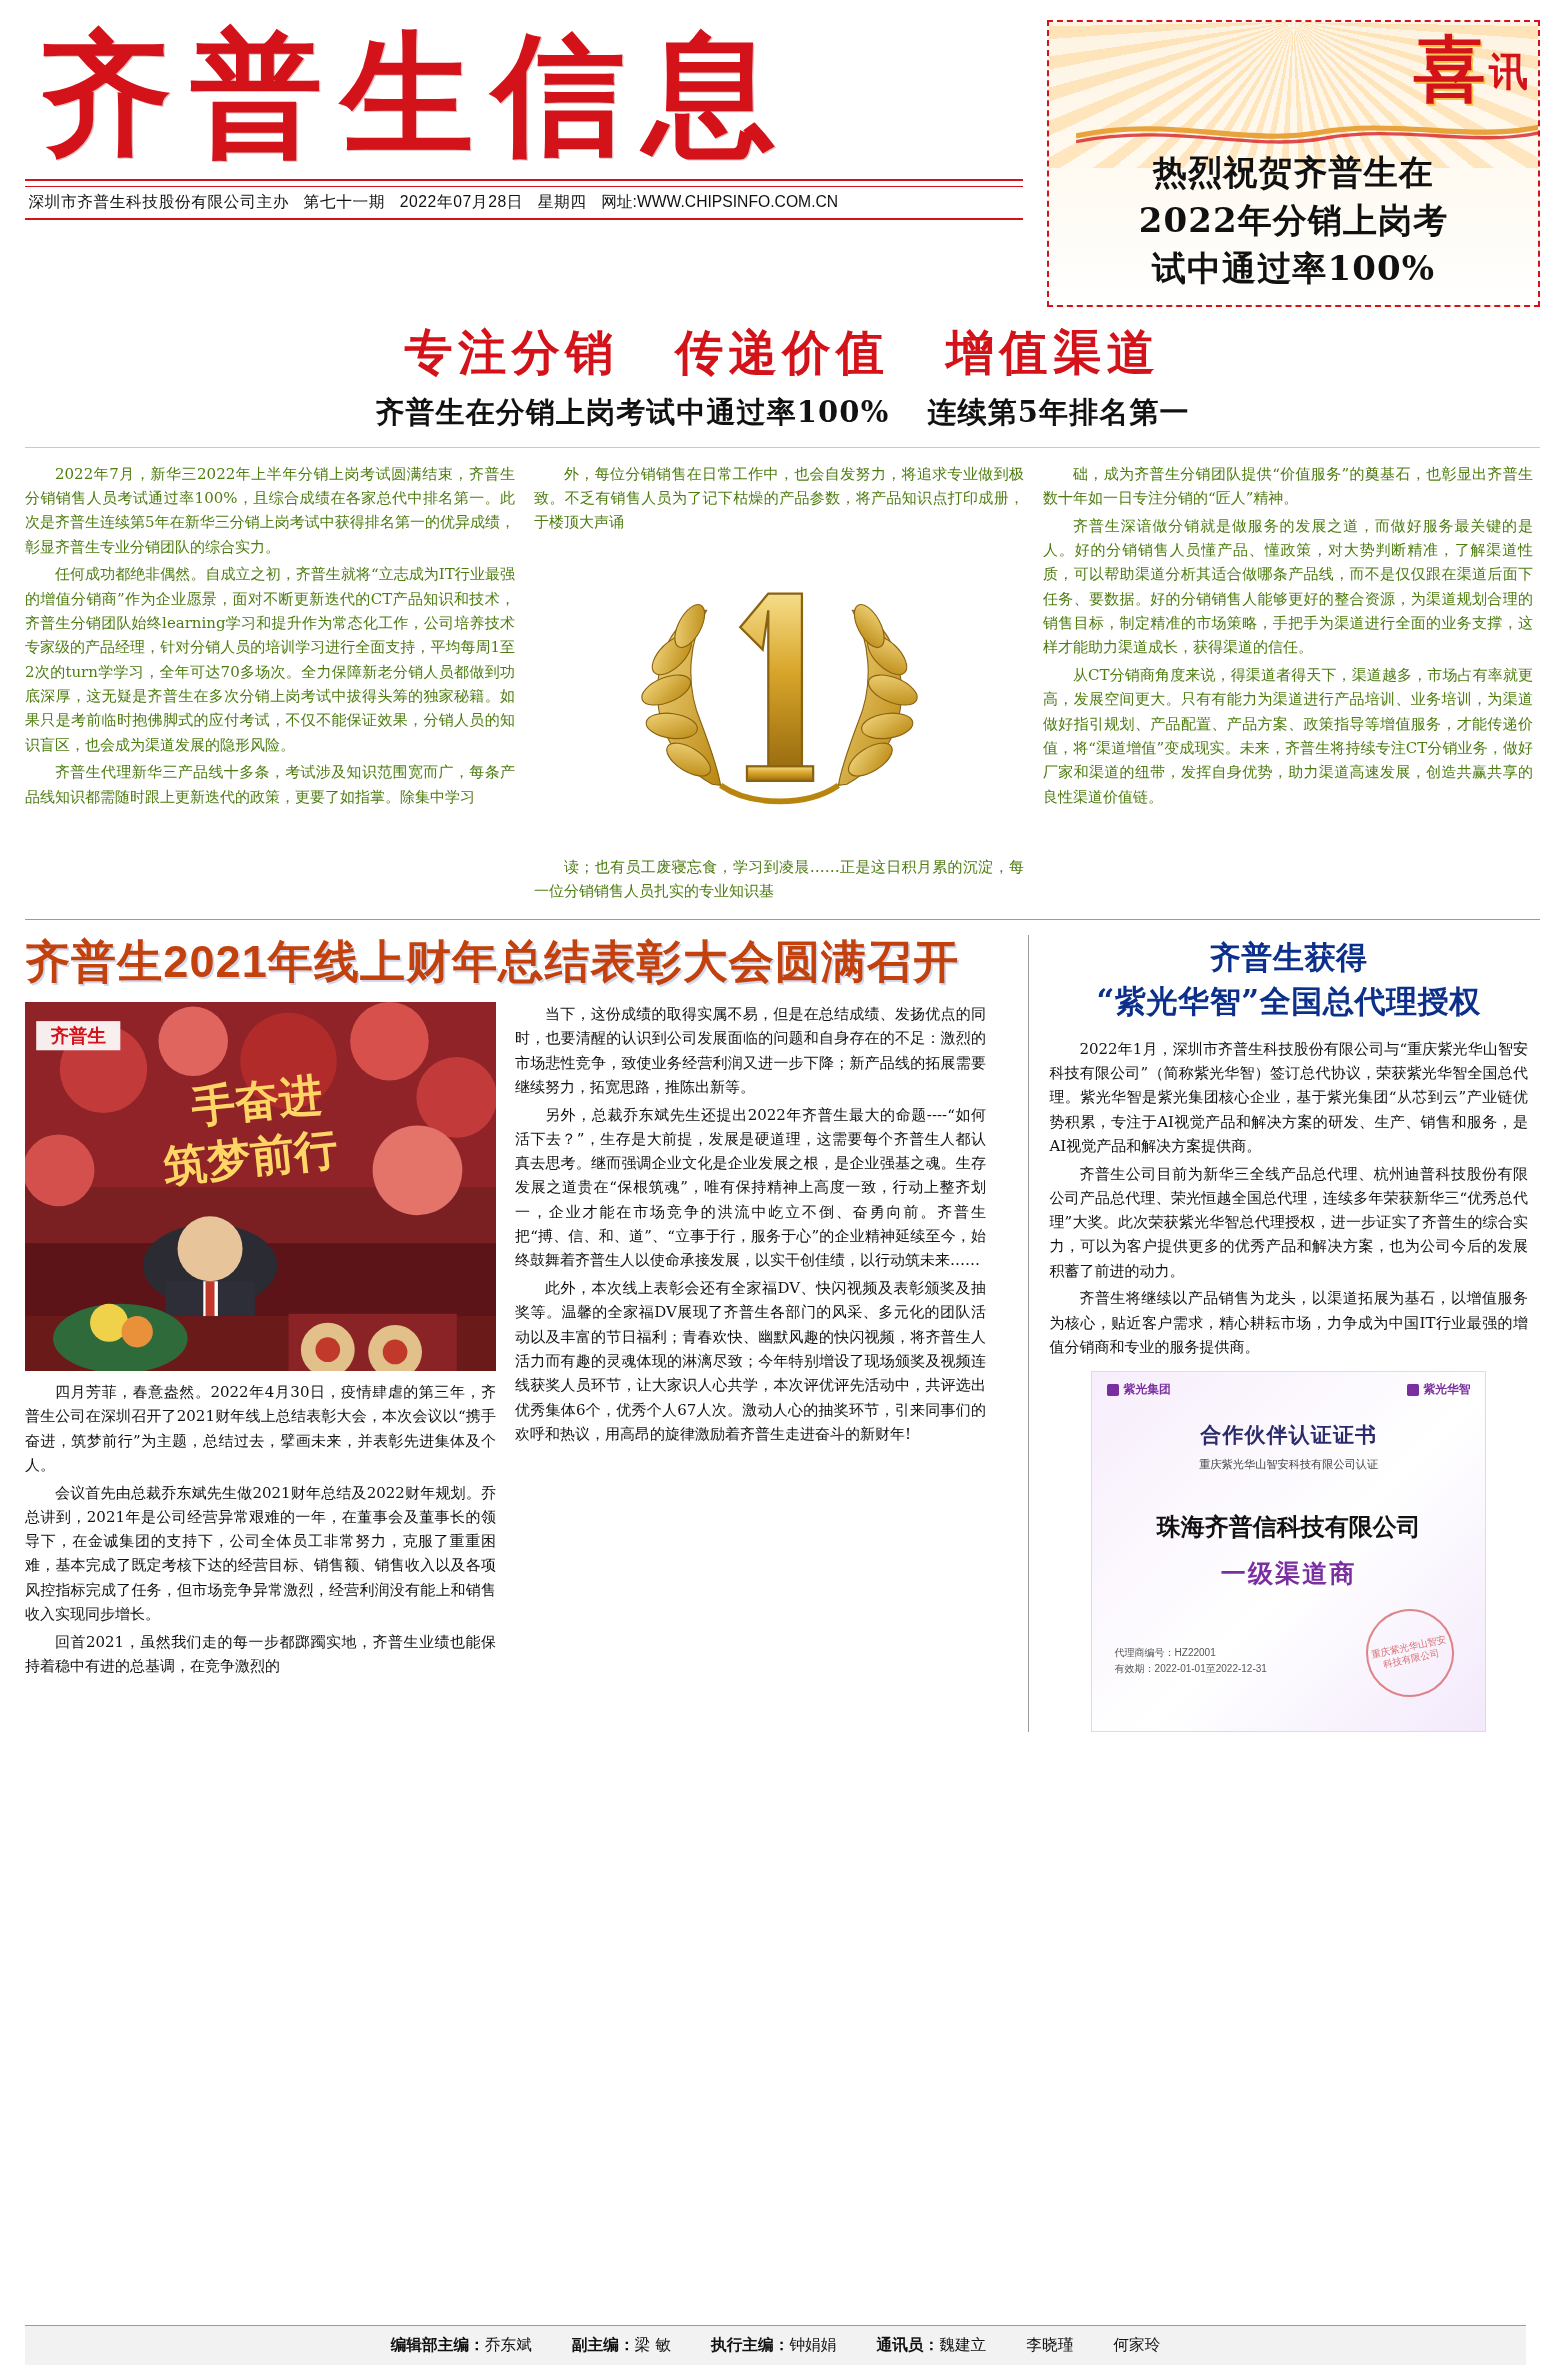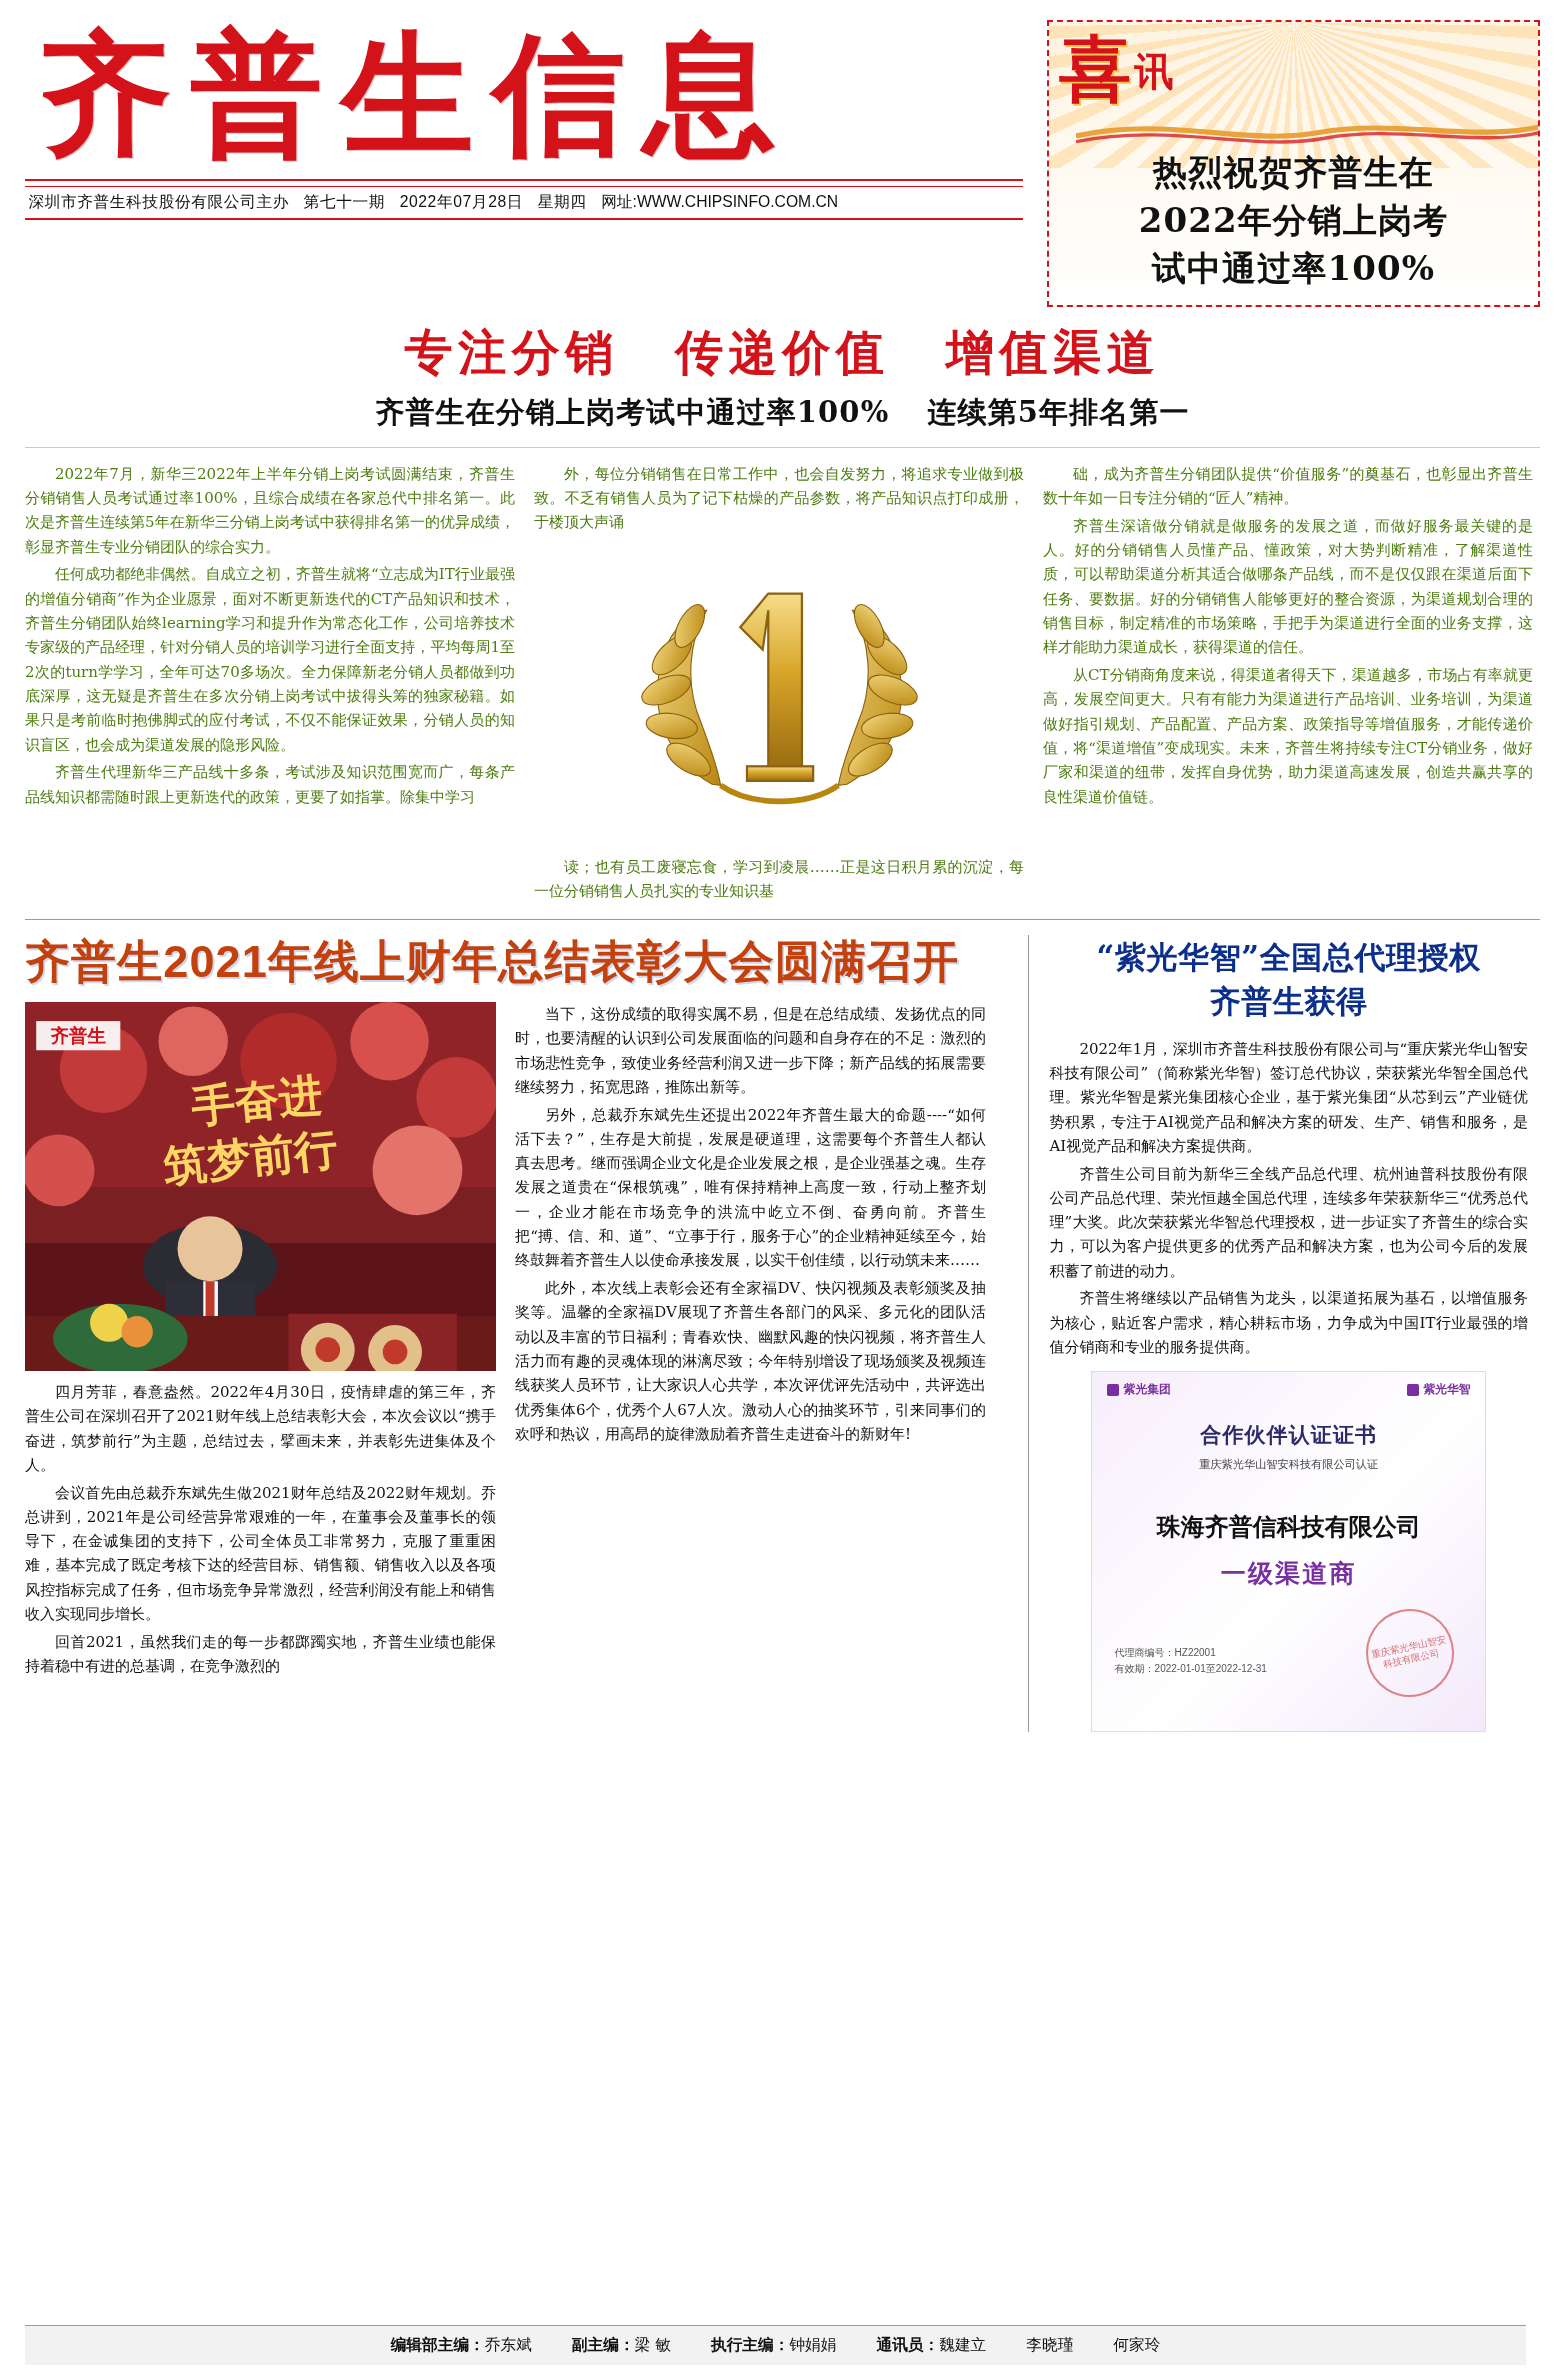--- a/index.html
+++ b/index.html
@@ -75,21 +75,21 @@
   }
   .rays{
     position:absolute;left:0;top:0;width:100%;height:146px;
     background:repeating-conic-gradient(from 0deg at 50% 0%,
         rgba(255,214,150,0.55) 0deg 3deg, rgba(255,255,255,0) 3deg 7deg);
     pointer-events:none;
   }
   .xi-wrap{
     position:relative;
     height:118px;
-    text-align:left;
+    text-align:right;
   }
   .xi-char{
     font-family:"DejaVu Serif", serif;
     font-size:72px;
     font-weight:bold;
     color:#d4121a;
     line-height:1;
     display:inline-block;
     margin-top:3.4px;
     text-shadow:1.7px 1.7px 0 #f6c54a;
@@ -473,22 +473,22 @@
         <div class="bl-col">
           <p>当下，这份成绩的取得实属不易，但是在总结成绩、发扬优点的同时，也要清醒的认识到公司发展面临的问题和自身存在的不足：激烈的市场悲性竞争，致使业务经营利润又进一步下降；新产品线的拓展需要继续努力，拓宽思路，推陈出新等。</p>
           <p>另外，总裁乔东斌先生还提出2022年齐普生最大的命题----“如何活下去？”，生存是大前提，发展是硬道理，这需要每个齐普生人都认真去思考。继而强调企业文化是企业发展之根，是企业强基之魂。生存发展之道贵在“保根筑魂”，唯有保持精神上高度一致，行动上整齐划一，企业才能在市场竞争的洪流中屹立不倒、奋勇向前。齐普生把“搏、信、和、道”、“立事于行，服务于心”的企业精神延续至今，始终鼓舞着齐普生人以使命承接发展，以实干创佳绩，以行动筑未来……</p>
           <p>此外，本次线上表彰会还有全家福DV、快闪视频及表彰颁奖及抽奖等。温馨的全家福DV展现了齐普生各部门的风采、多元化的团队活动以及丰富的节日福利；青春欢快、幽默风趣的快闪视频，将齐普生人活力而有趣的灵魂体现的淋漓尽致；今年特别增设了现场颁奖及视频连线获奖人员环节，让大家识人心共学，本次评优评先活动中，共评选出优秀集体6个，优秀个人67人次。激动人心的抽奖环节，引来同事们的欢呼和热议，用高昂的旋律激励着齐普生走进奋斗的新财年!</p>
         </div>
       </div>
     </div>
 
     <div class="bottom-right">
       <div class="right-title">
+        <div>齐普生获得</div>
         <div>“紫光华智”全国总代理授权</div>
-        <div>齐普生获得</div>
       </div>
       <div class="right-body">
         <p>2022年1月，深圳市齐普生科技股份有限公司与“重庆紫光华山智安科技有限公司”（简称紫光华智）签订总代协议，荣获紫光华智全国总代理。紫光华智是紫光集团核心企业，基于紫光集团“从芯到云”产业链优势积累，专注于AI视觉产品和解决方案的研发、生产、销售和服务，是AI视觉产品和解决方案提供商。</p>
         <p>齐普生公司目前为新华三全线产品总代理、杭州迪普科技股份有限公司产品总代理、荣光恒越全国总代理，连续多年荣获新华三“优秀总代理”大奖。此次荣获紫光华智总代理授权，进一步证实了齐普生的综合实力，可以为客户提供更多的优秀产品和解决方案，也为公司今后的发展积蓄了前进的动力。</p>
         <p>齐普生将继续以产品销售为龙头，以渠道拓展为基石，以增值服务为核心，贴近客户需求，精心耕耘市场，力争成为中国IT行业最强的增值分销商和专业的服务提供商。</p>
       </div>
 
       <div class="cert">
         <div class="cert-top">
           <span class="cert-logo">

